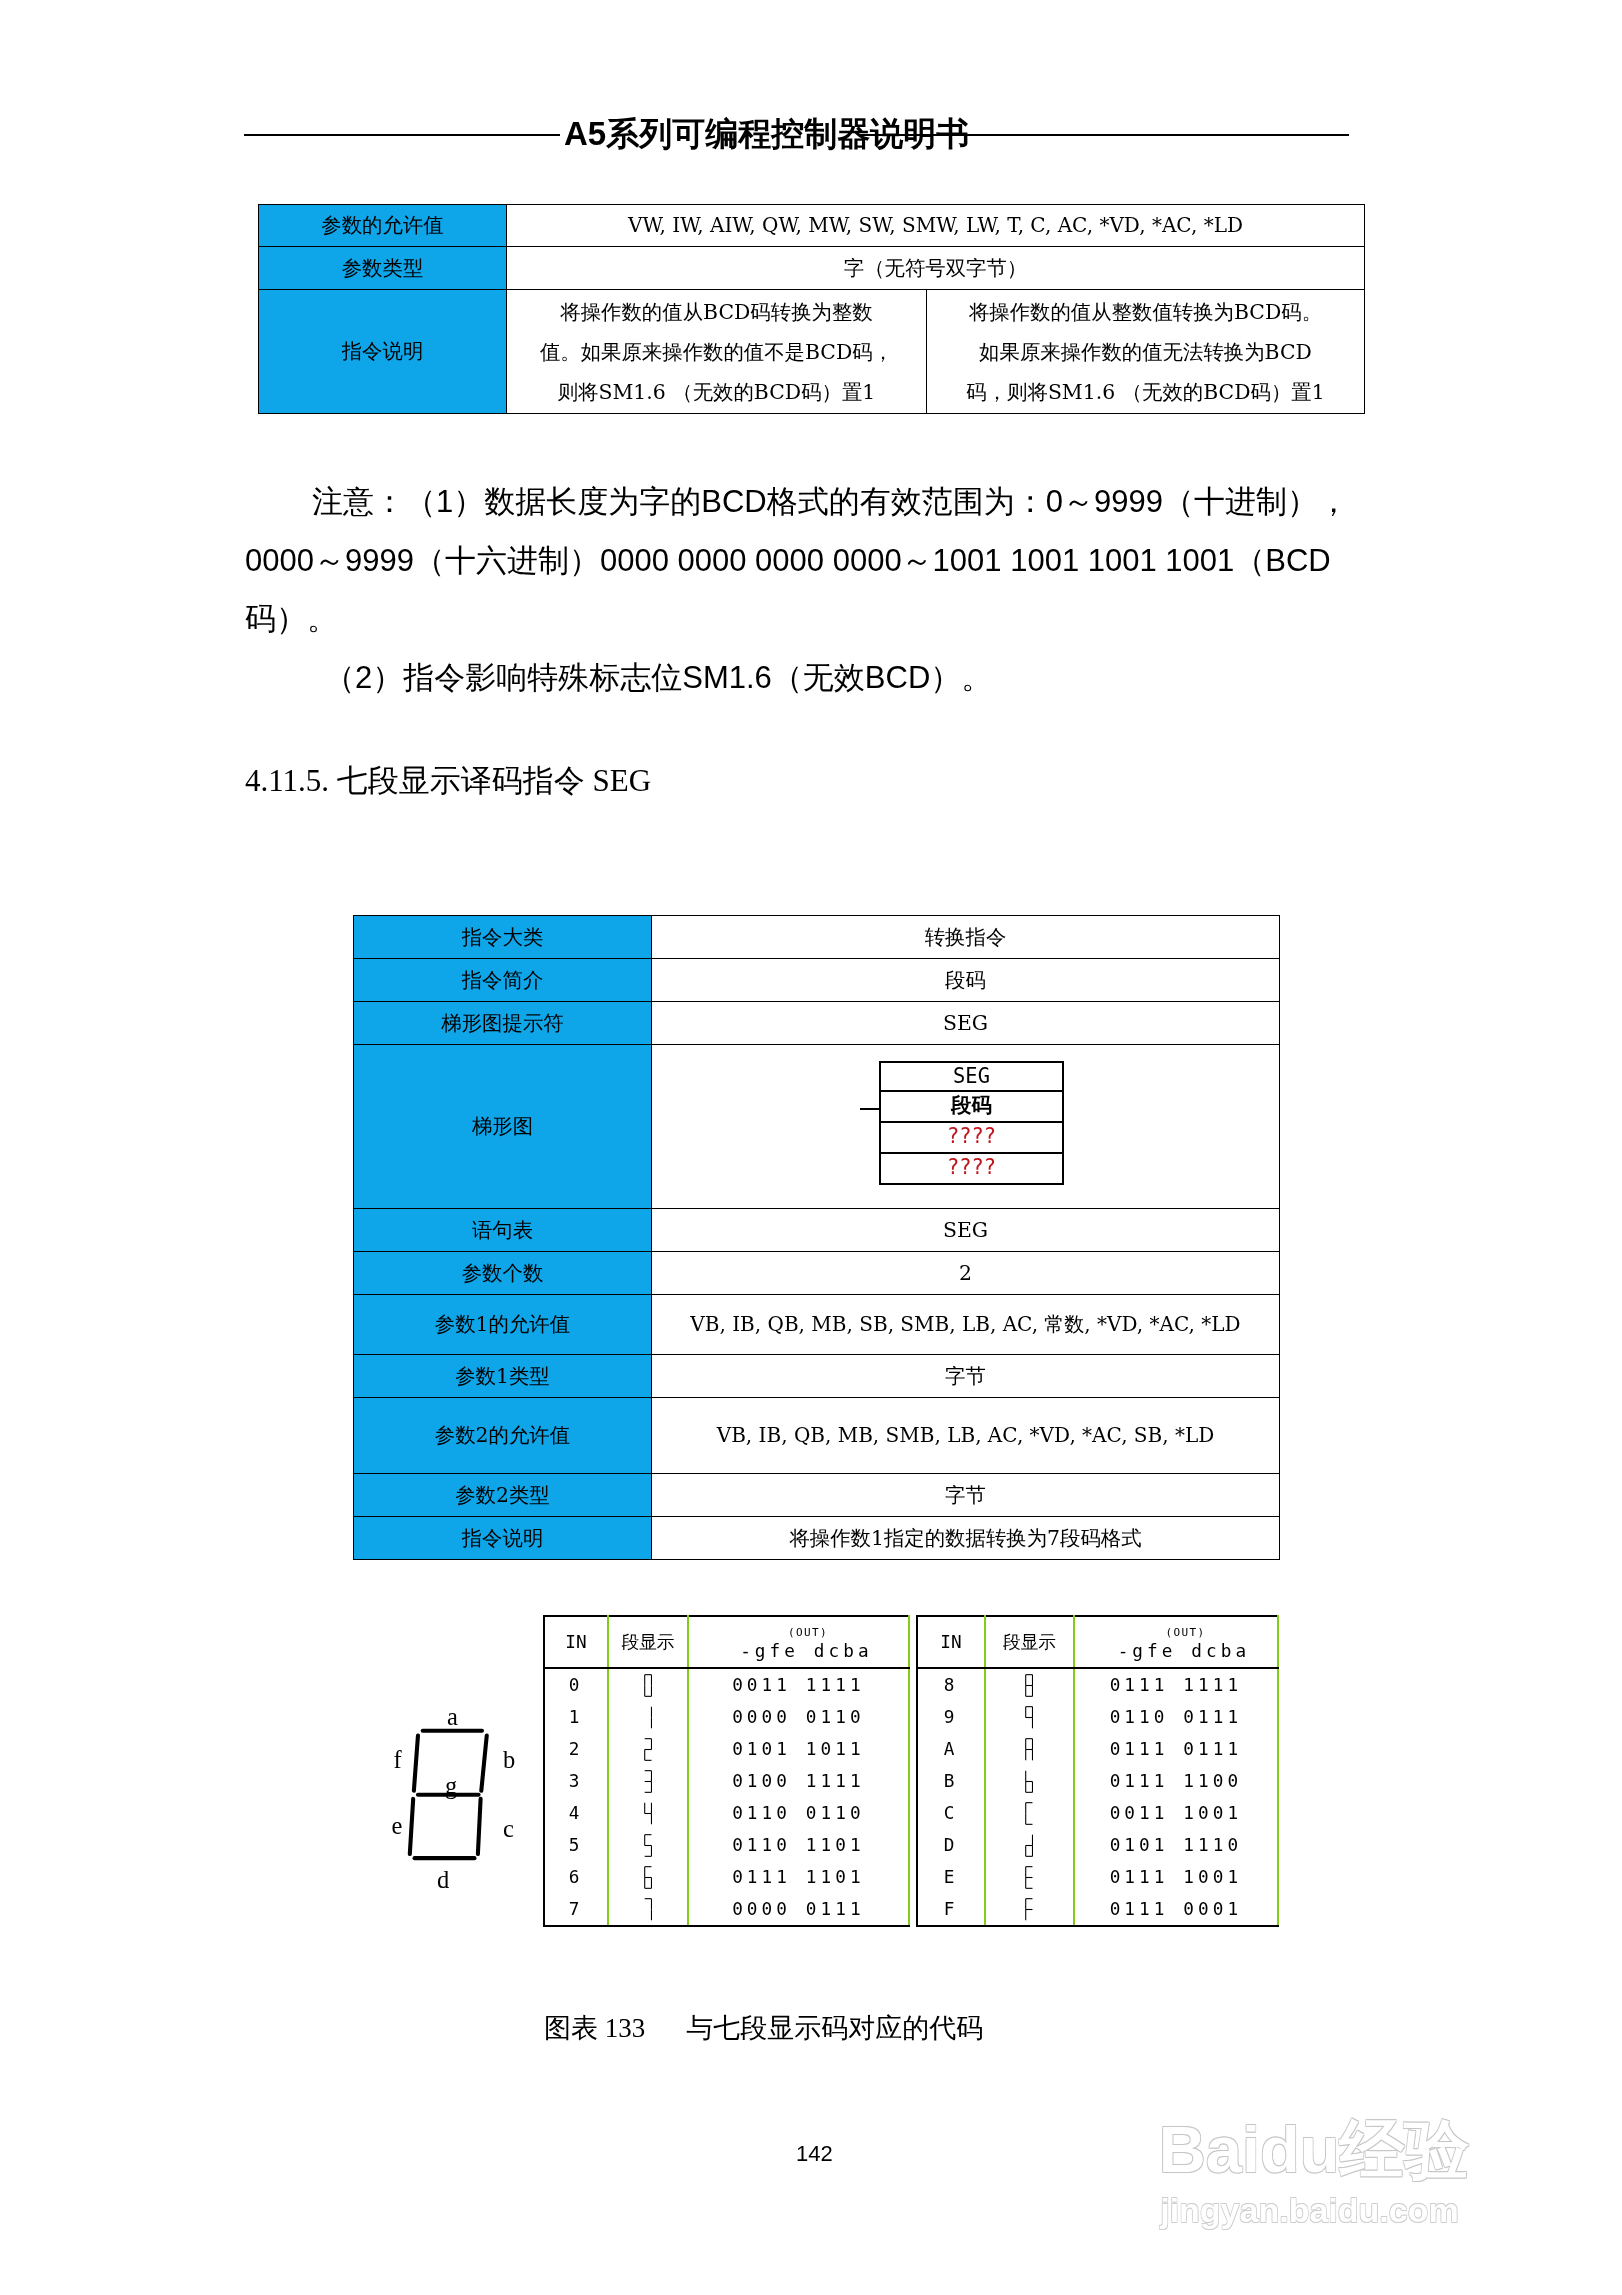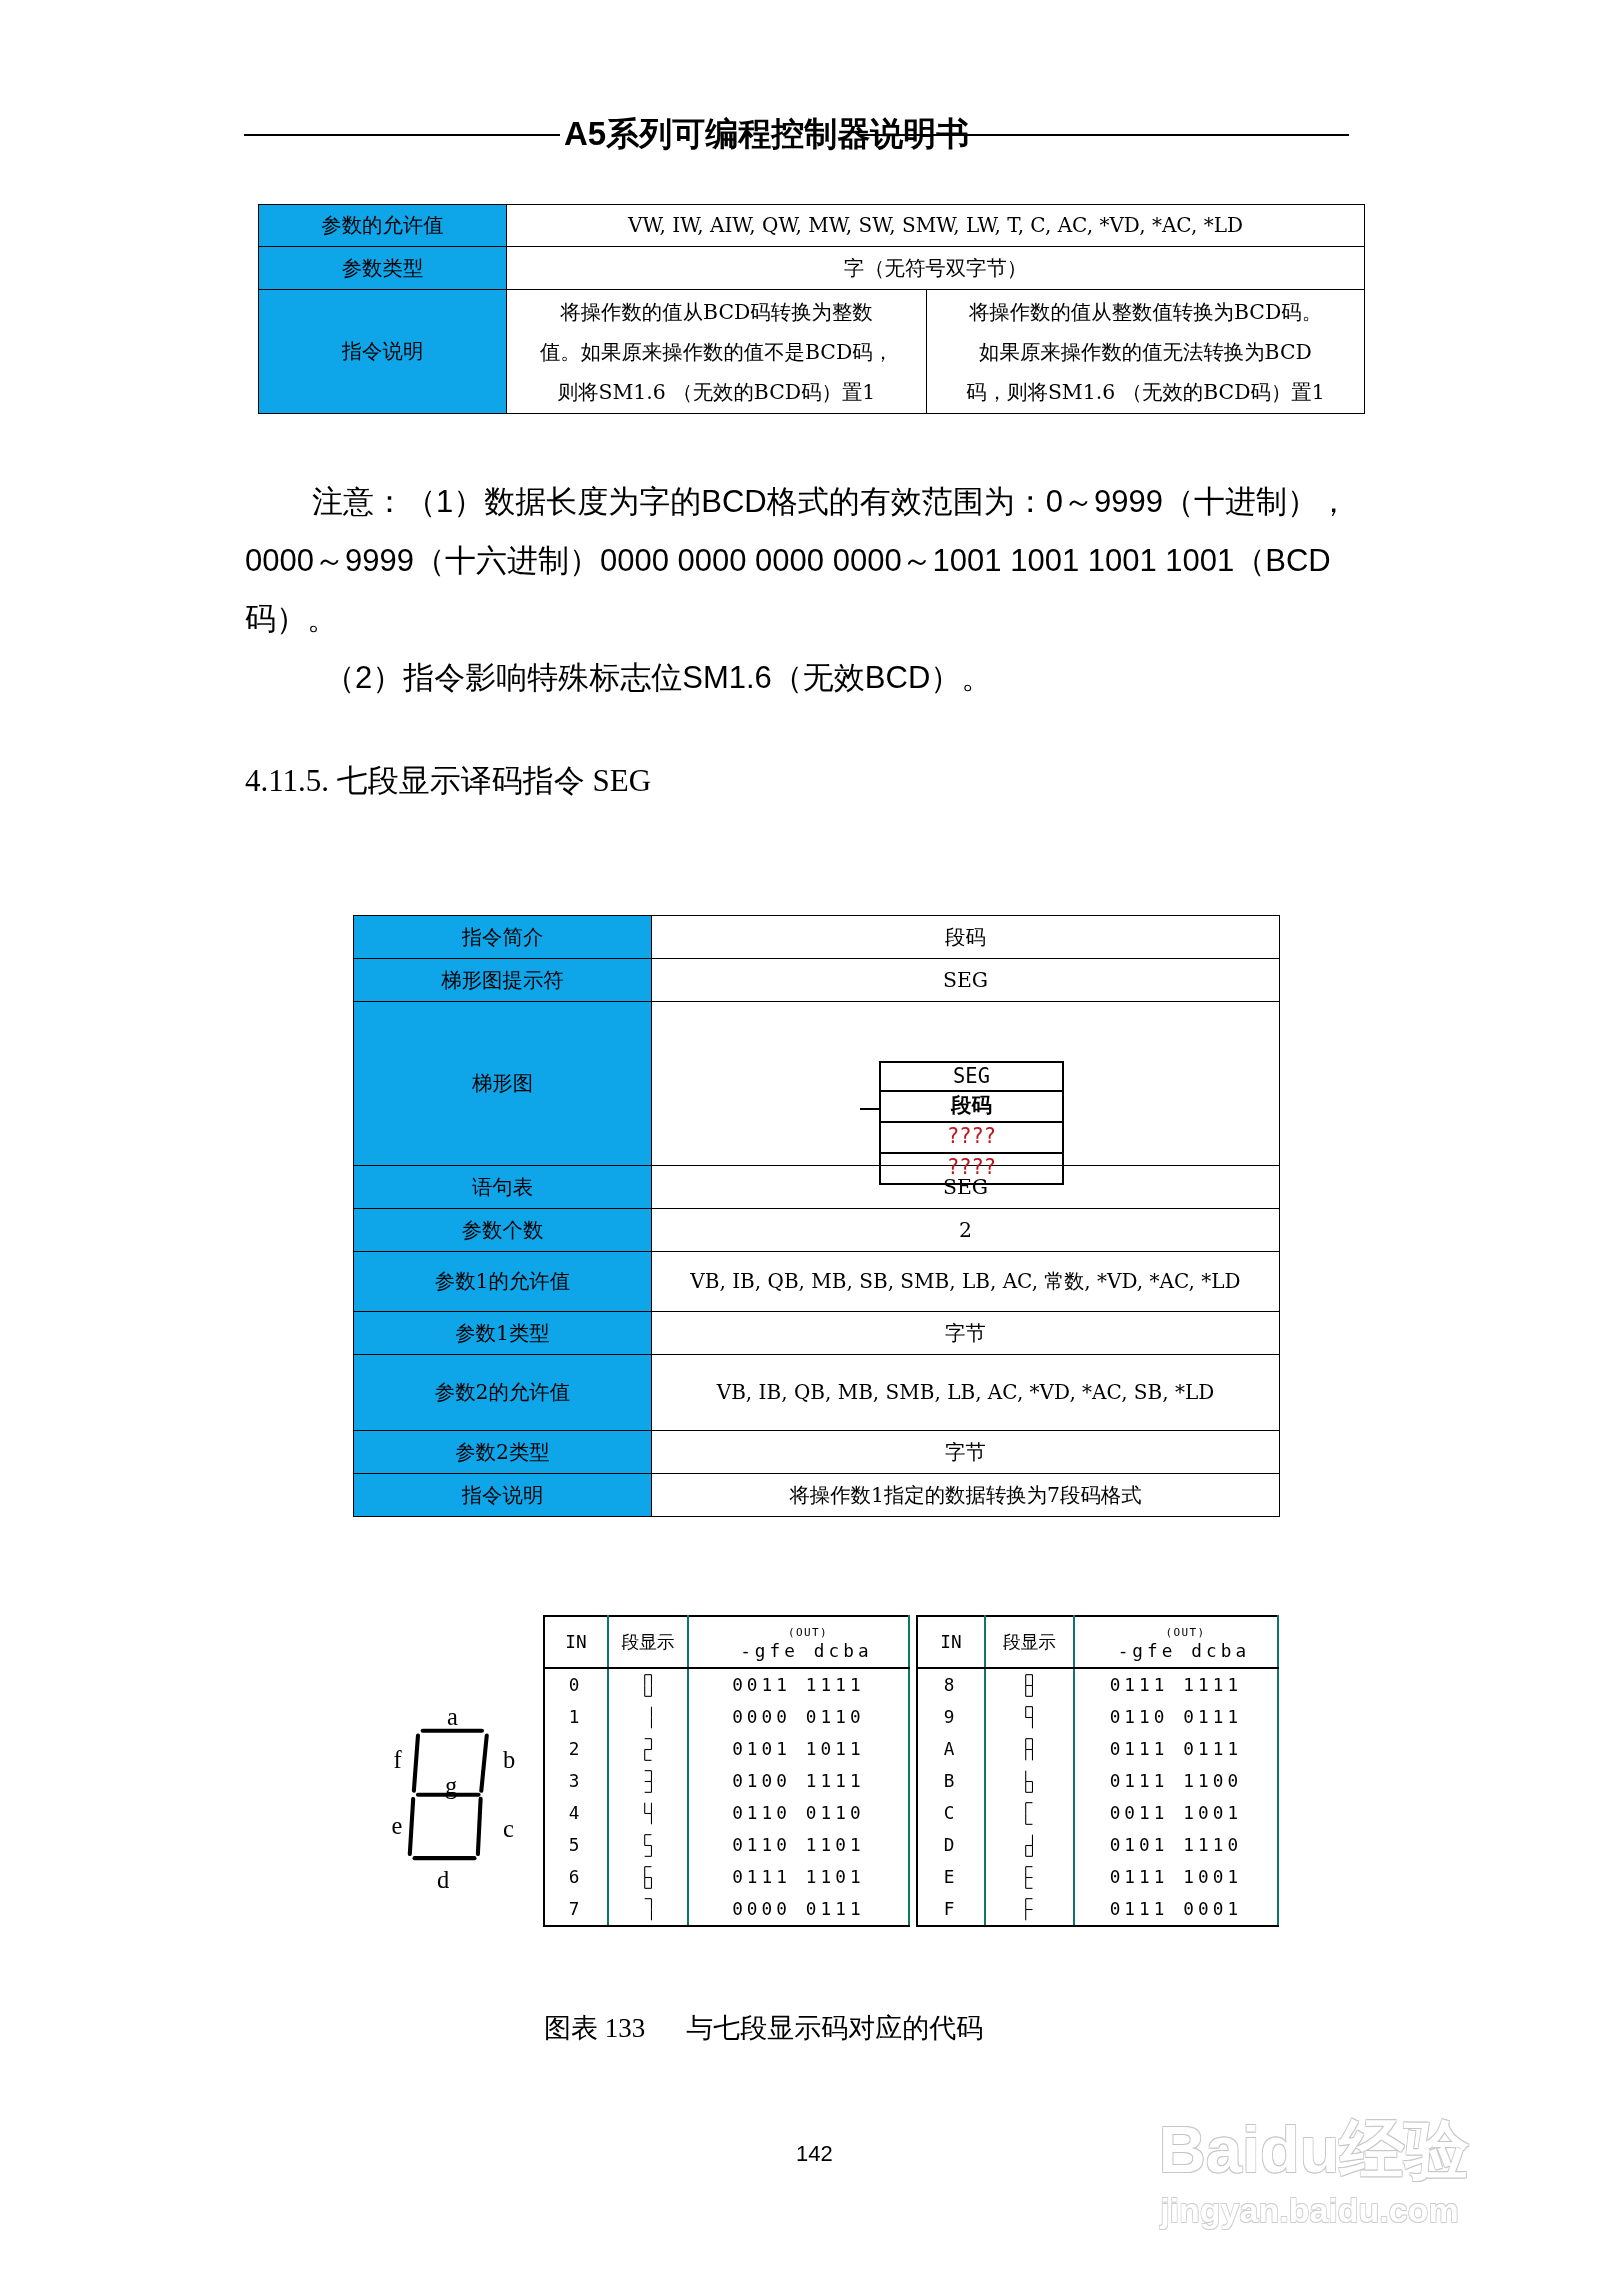--- a/index.html
+++ b/index.html
@@ -27,21 +27,21 @@
   .ladder { position:absolute; left:879px; top:1061px; width:185px; height:123px; }
   .ladder .cell { height:31px; border:2px solid #000; border-top:none; box-sizing:border-box;
                   text-align:center; font-family:"DejaVu Sans Mono","Liberation Mono",monospace;
                   font-size:20.4px; line-height:27px; }
   .ladder .cell.first { border-top:2px solid #000; }
   .ladder .cell.red { color:#c0141c; }
   .ladder-stub { position:absolute; left:860px; top:1108px; width:19px; height:2px; background:#000; }
   
   table.code { position:absolute; border-collapse:collapse; table-layout:fixed;
                font-family:"DejaVu Sans Mono","Liberation Mono",monospace; }
-  table.code th, table.code td { border-left:2px solid #000; border-right:2px solid #0f766e;
+  table.code th, table.code td { border-left:2px solid #000; border-right:2px solid #84cc16;
                text-align:center; padding:0; font-weight:normal; }
   table.code thead th { border-top:2px solid #000; border-bottom:2px solid #000; height:50px;
                font-size:17.7px; line-height:19px; vertical-align:middle; }
   table.code tbody td { height:32px; font-size:17.7px; line-height:20.4px; letter-spacing:4.1px; }
   table.code tbody tr:last-child td { border-bottom:2px solid #000; }
   .code-left { left:543px; top:1615px; width:365px; }
   .code-right { left:916px; top:1615px; width:361px; }
   .out-hdr { display:block; font-size:11px; letter-spacing:1.4px;margin-left:19px; }
   .out-bits { display:block; letter-spacing:4.1px;margin-left:16px; }
   .seg-glyph { display:inline-block; width:8.2px; height:23px; vertical-align:middle; }
@@ -105,20 +105,24 @@
 <div class="para" style="left:324px; top:657px;">（2）指令影响特殊标志位SM1.6（无效BCD）。</div>
 
 <div class="heading">4.11.5. 七段显示译码指令 SEG</div>
 
 <table class="doc seg-table">
   <colgroup>
       <col style="width:298px">
       <col style="width:628px">
     </colgroup>
   <tbody>
+      <tr style="height:43px">
+    <td class="key">指令大类</td>
+    <td>转换指令</td>
+  </tr>
   <tr style="height:43px">
     <td class="key">指令简介</td>
     <td>段码</td>
   </tr>
   <tr style="height:43px">
     <td class="key">梯形图提示符</td>
     <td>SEG</td>
   </tr>
   <tr style="height:164px">
     <td class="key">梯形图</td>

